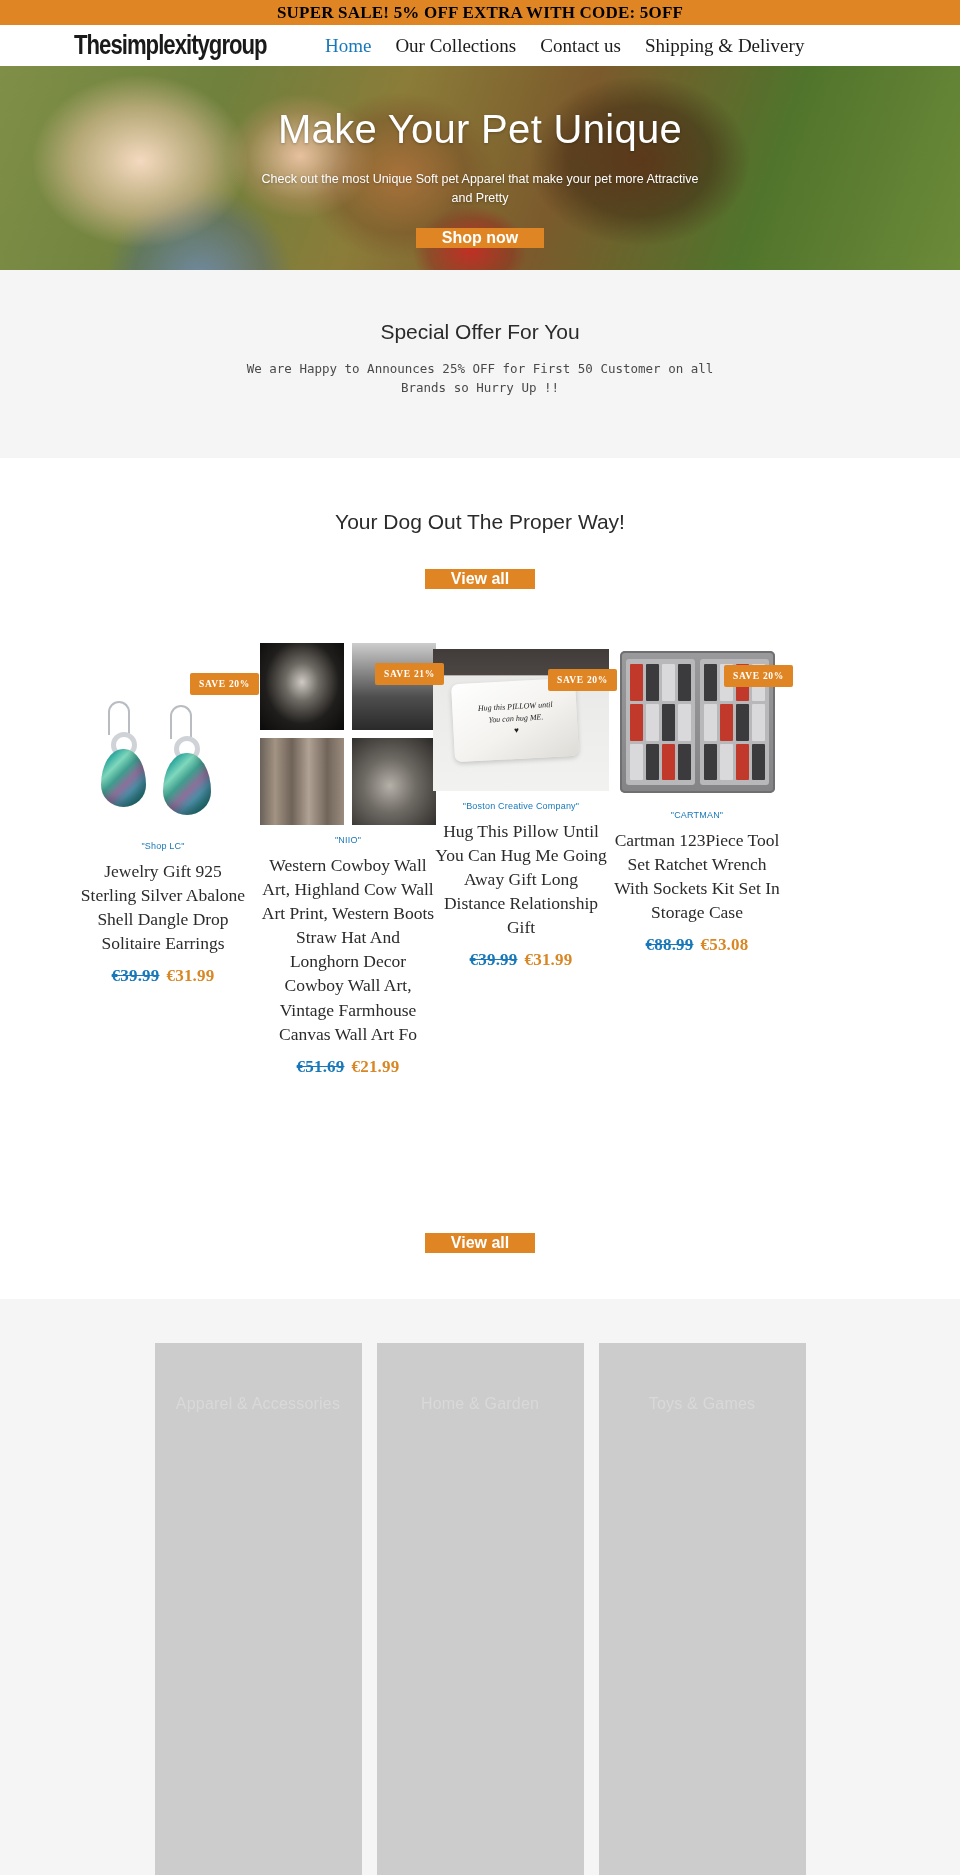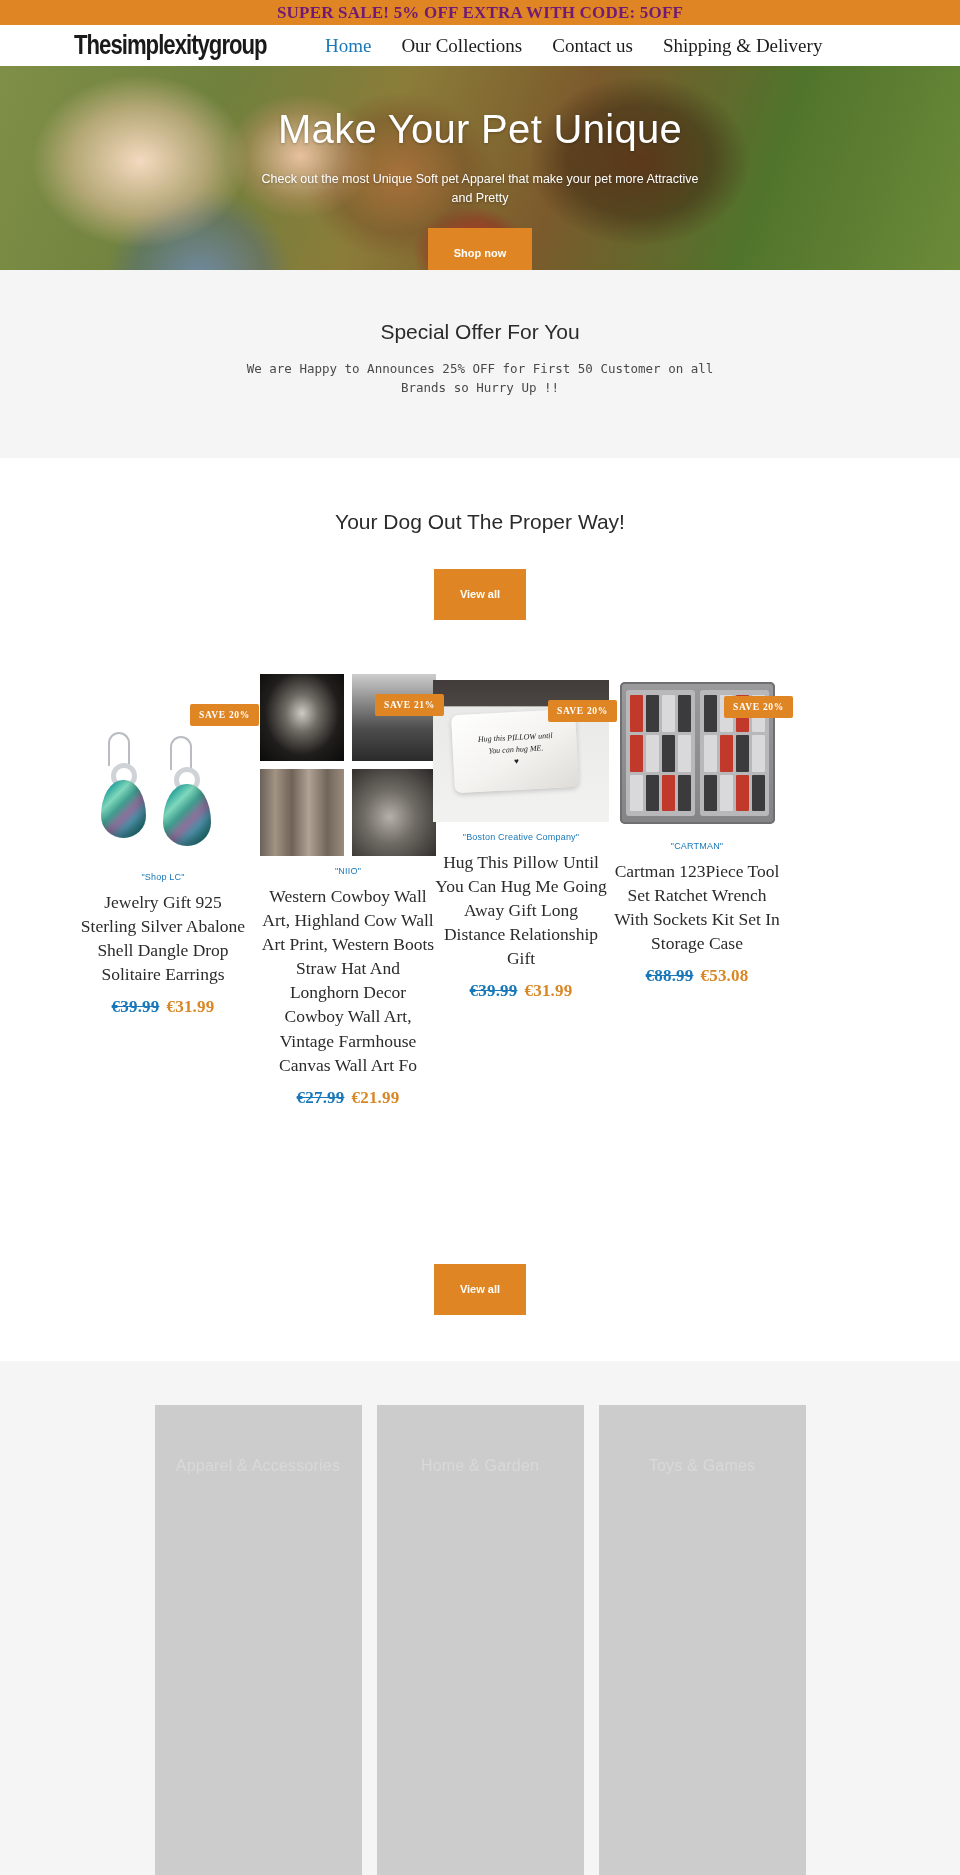--- a/index.html
+++ b/index.html
@@ -17,21 +17,21 @@
     height: 25px;
     display: flex;
     align-items: center;
     justify-content: center;
     overflow: hidden;
   }
   .announce-text {
     font-family: "Liberation Serif", serif;
     font-weight: bold;
     font-size: 17px;
-    color: #701a75;
+    color: #000000;
     letter-spacing: .2px;
     white-space: nowrap;
   }
 
   
   .header {
     height: 41px;
     background: #ffffff;
     display: flex;
     align-items: center;
@@ -46,21 +46,21 @@
     color: #1a1a1a;
     letter-spacing: -1.2px;
     transform: scaleX(.82);
     transform-origin: left center;
     line-height: 1;
     margin-right: -22px;
   }
   .nav {
     display: flex;
     align-items: center;
-    gap: 30px;
+    gap: 24px;
     margin-left: 38px;
   }
   .nav-item {
     font-family: "Liberation Serif", serif;
     font-size: 19px;
     color: #1c1c1c;
     text-decoration: none;
     white-space: nowrap;
     cursor: pointer;
   }
@@ -109,23 +109,23 @@
     text-align: center;
     width: 450px;
     margin-top: 18px;
     text-shadow: 0 1px 3px rgba(0,0,0,.3);
   }
   .btn-orange {
     background: #e08524;
     color: #ffffff;
     border: none;
     font-family: "Liberation Sans", sans-serif;
-    font-size: 11px;
+    font-size: 16px;
     font-weight: bold;
-    padding: 20px 26px;
+    padding: 2px 26px;
     cursor: pointer;
     border-radius: 0;
     line-height: 1;
   }
   .hero .btn-orange { margin-top: 19px; }
 
   
   .section-gray { background: #f5f5f5; }
   .section-white { background: #ffffff; }
   .sec-title {
@@ -406,21 +406,21 @@
         <div class="img-grid4">
           <div class="tile tile-hat"></div>
           <div class="tile tile-cow"></div>
           <div class="tile tile-guit"></div>
           <div class="tile tile-boot"></div>
         </div>
       </div>
       <div class="card-vendor">"NIIO"</div>
       <div class="card-title">Western Cowboy Wall Art, Highland Cow Wall Art Print, Western Boots Straw Hat And Longhorn Decor Cowboy Wall Art, Vintage Farmhouse Canvas Wall Art Fo</div>
       <div class="card-prices">
-        <span class="price-old">€27.99</span><span class="price-new">€21.99</span>
+        <span class="price-old">€51.69</span><span class="price-new">€21.99</span>
       </div>
     </div>
 
     <div class="card card-3">
       <div class="card-media">
         <span class="badge">SAVE 20%</span>
         <div class="img-pillow">
           <div class="pillow-shape">
             <div class="pillow-text">
               <div>Hug this PILLOW until</div>

